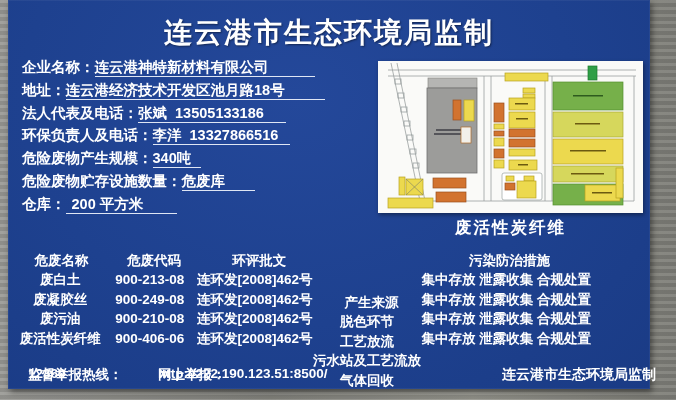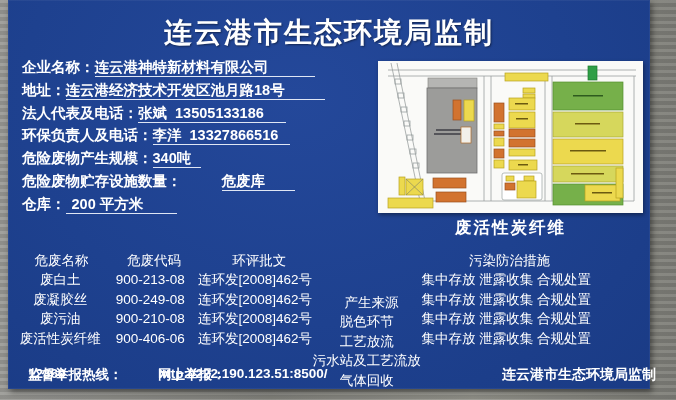--- a/index.html
+++ b/index.html
@@ -37,36 +37,36 @@
   .info .line { height:22.8px; line-height:22.8px; font-size:14.5px; font-weight:bold; white-space:pre; }
   .info .val {
     display:inline-block; border-bottom:1.5px solid #dfe6f4; line-height:17px;
     white-space:pre;
   }
   .v1 { padding-right:46px; }
   .v2 { padding-right:40px; }
   .v3 { padding-right:22px; }
   .v4 { padding-right:12px; }
   .v5 { padding-right:10px; }
-  .v6 { padding-right:30px;margin-left:40px; }
+  .v6 { padding-right:30px; }
   .v8 { padding-right:34px; padding-left:6px; }
 
   
   .map {
     position:absolute; left:370px; top:61px; width:265px; height:152px;
     background:#fafaf8; box-shadow:1px 2px 4px rgba(0,0,0,.4);
   }
   .map-caption {
     position:absolute; left:370px; top:217px; width:265px;
     text-align:center; font-size:16.5px; font-weight:bold; letter-spacing:2px;
     white-space:nowrap;
   }
 
   
-  .wtable { position:absolute; left:0; top:251px; width:583px; font-weight:normal; }
+  .wtable { position:absolute; left:0; top:251px; width:583px; font-weight:bold; }
   .trow { display:flex; height:19.4px; line-height:19.4px; font-size:13.5px; }
   .trow .c { text-align:center; white-space:nowrap; overflow:visible; }
   .c1 { margin-left:10px; width:96px; }
   .c2 { width:108px; }
   .c3 { width:124px; }
   .c4 { width:124px;margin-top:42px; }
   .c5 { width:180px; }
 
   
   .footer { position:absolute; left:0; top:366px; width:642px; height:20px; font-size:13.5px; font-weight:bold; }

